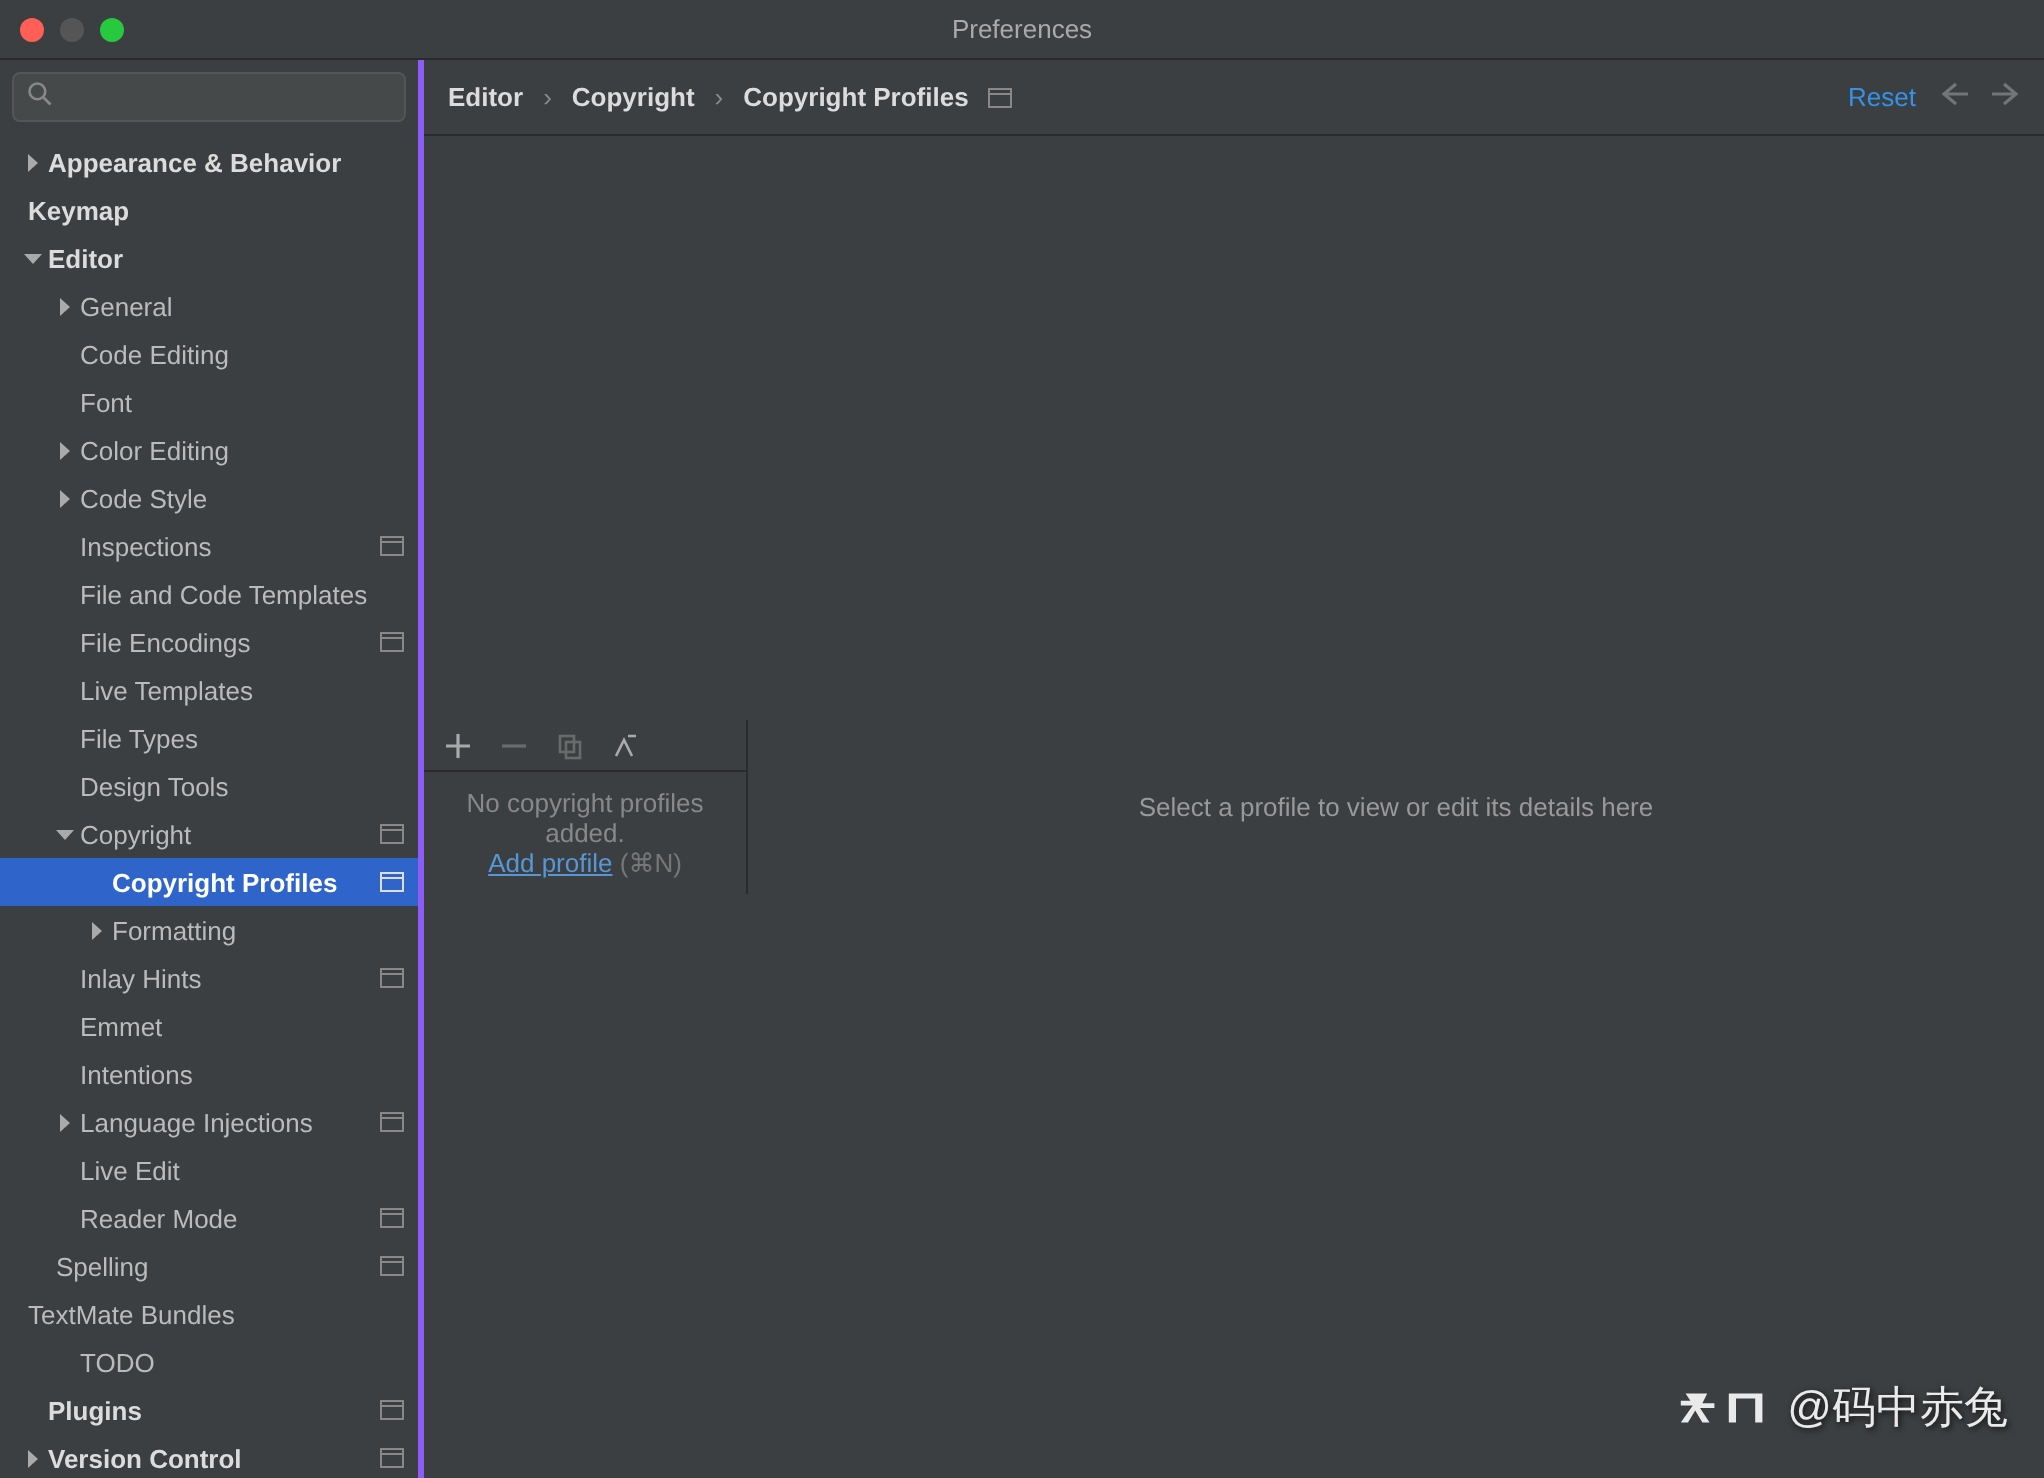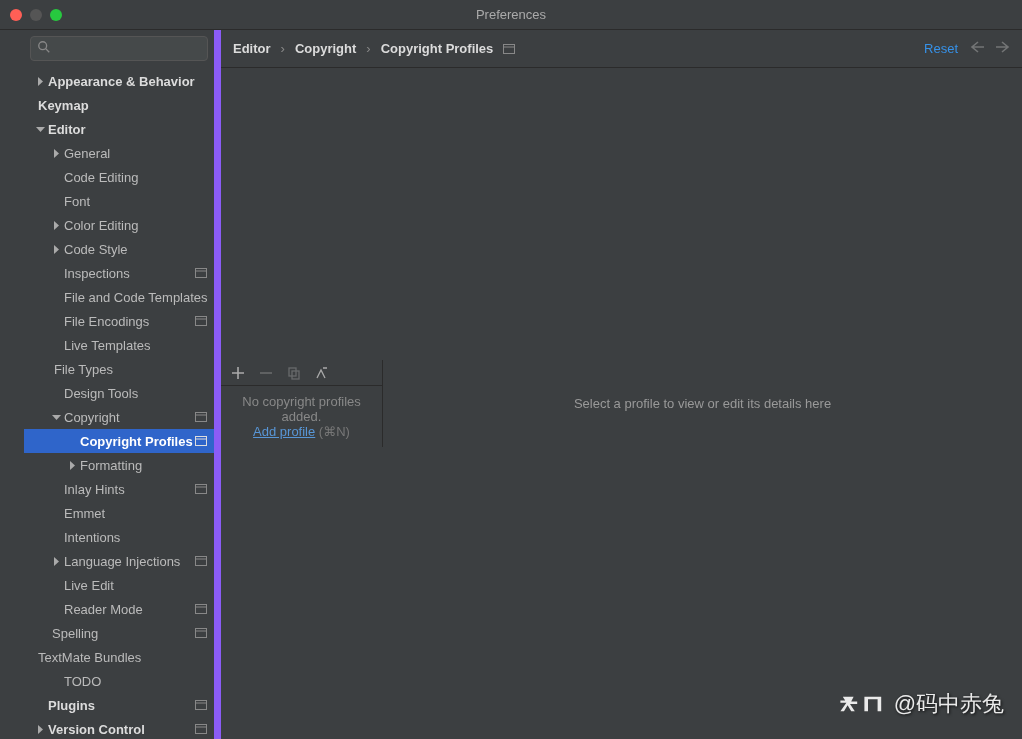--- a/index.html
+++ b/index.html
@@ -41,26 +41,25 @@
   transform: translateX(-50%);
   color: #aaaaaa;
   font-weight: 500;
 }
 .content-area {
   display: flex;
   flex: 1;
   overflow: hidden;
 }
 .sidebar {
-  width: 197px;
+  width: 212px;
   background: #3c3f41;
-  border-right: 7px solid #8b5cf6;
+  border-right: 3px solid #8b5cf6;
   display: flex;
   flex-direction: column;
-  margin-left: 24px;
 }
 .search-box {
   padding: 6px;
 }
 .search-input-wrap {
   display: flex;
   align-items: center;
   background: #45494a;
   border: 1px solid #555;
   border-radius: 4px;
@@ -306,21 +305,21 @@
             <svg viewBox="0 0 12 10">
               <rect x="0.5" y="0.5" width="11" height="9" stroke-width="1"></rect>
               <line x1="0.5" y1="3" x2="11.5" y2="3" stroke-width="1"></line>
             </svg>
           </span>
         </div>
         <div class="tree-item" style="padding-left: 26px;">
           <span class="spacer"></span>
           <span class="tree-label">Live Templates</span>
         </div>
-        <div class="tree-item" style="padding-left: 16px;">
+        <div class="tree-item" style="padding-left: 26px;">
           <span class="spacer"></span>
           <span class="tree-label">File Types</span>
         </div>
         <div class="tree-item" style="padding-left: 26px;">
           <span class="spacer"></span>
           <span class="tree-label">Design Tools</span>
         </div>
         <div class="tree-item" style="padding-left: 26px;">
           <span class="arrow">
             <svg viewBox="0 0 9 9">

